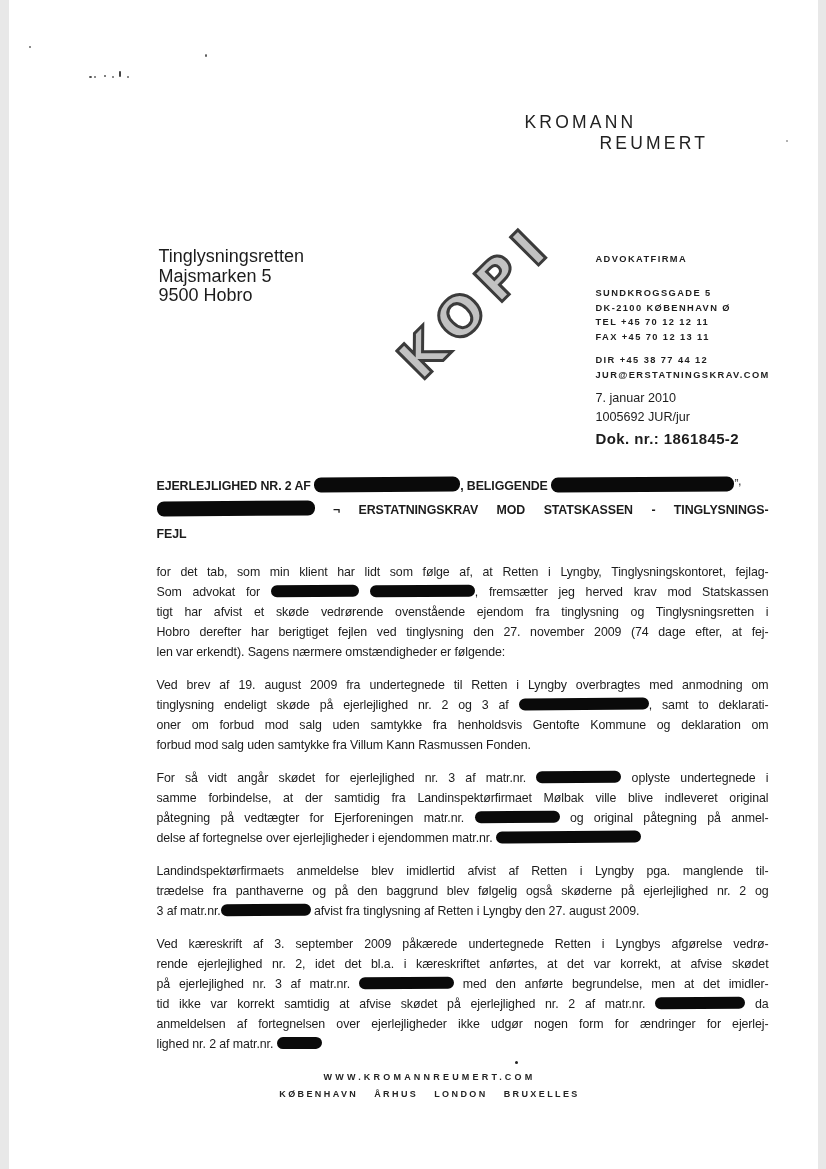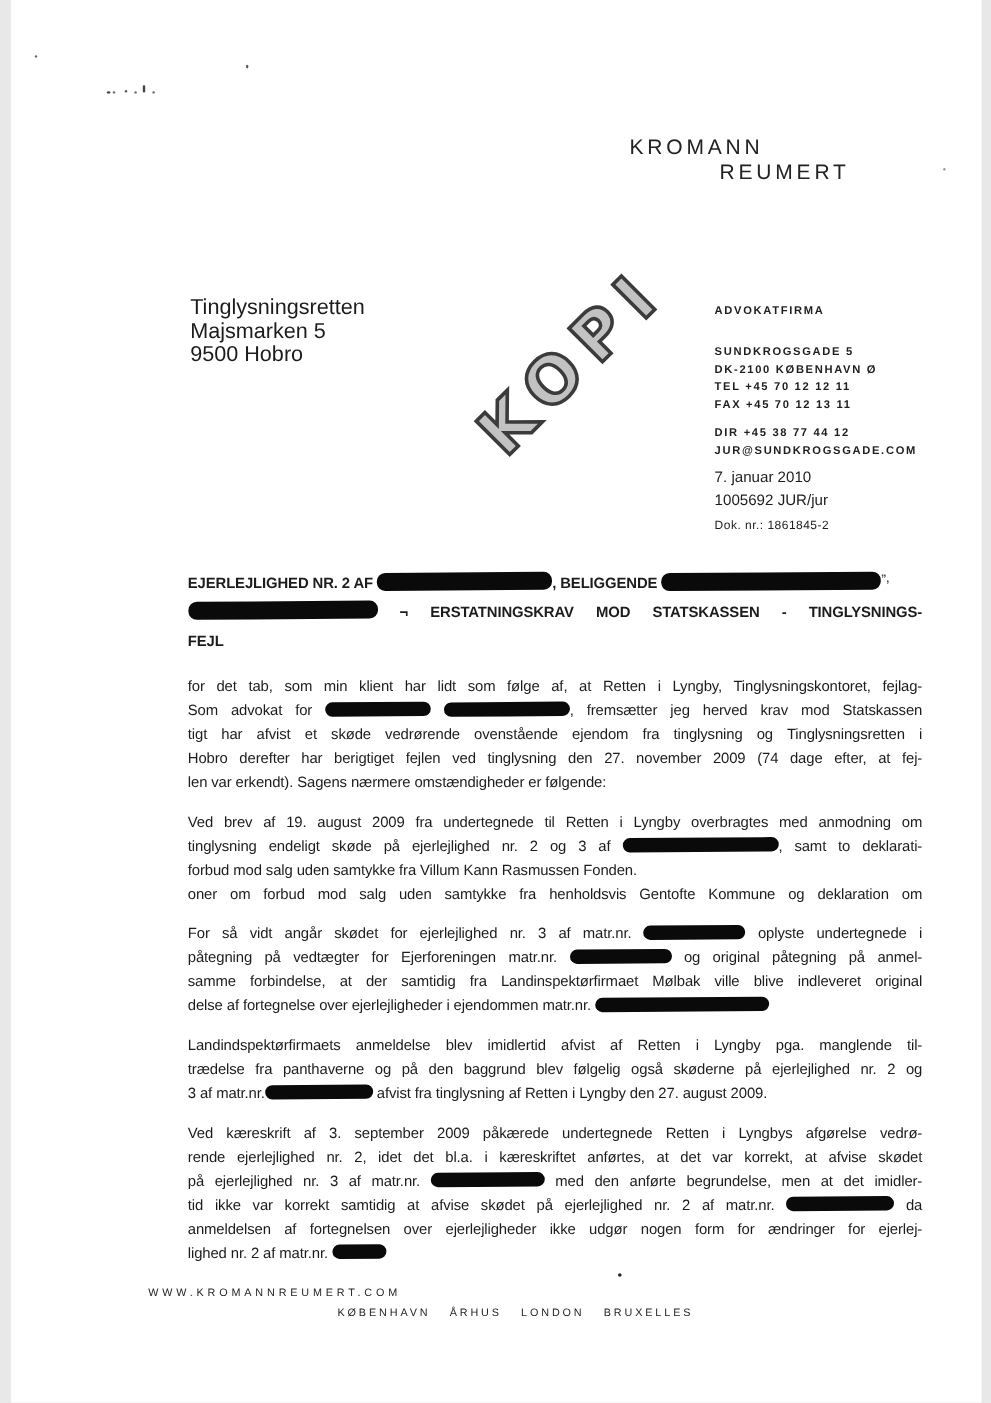--- a/index.html
+++ b/index.html
@@ -44,21 +44,21 @@
   .firm-col .direct { margin-top: 9px; }
 
   .ref-block {
     position: absolute;
     left: 587px;
     top: 389px;
     font-size: 12.6px;
     line-height: 19px;
     color: #1c1c1c;
   }
-  .ref-block .doc-no { font-size: 10px; font-weight: normal; letter-spacing: 0.4px; margin-top: 2px; }
+  .ref-block .doc-no { font-size: 15px; font-weight: bold; letter-spacing: 0.4px; margin-top: 2px; }
 
   
   .recipient {
     position: absolute;
     left: 150px;
     top: 247px;
     font-size: 18px;
     line-height: 19.5px;
   }
 
@@ -108,24 +108,24 @@
   }
   .subject .redact { height: 15px; border-radius: 7px; vertical-align: -2px; }
   .faint-mark { font-size: 9px; vertical-align: super; color: #444; }
 
   
   .footer {
     position: absolute;
     left: 115px;
     top: 1072px;
     width: 612px;
-    text-align: left;
+    text-align: center;
     font-size: 9px;
     color: #242424;
-    font-weight: normal;
+    font-weight: bold;
   }
   .footer .web { letter-spacing: 3.2px; }
   .footer .cities { margin-top: 7px; letter-spacing: 2.4px; display: flex; justify-content: center; gap: 16px; }
 
   
   .speck { position: absolute; background: #666; border-radius: 50%; }
 </style>
 </head>
 <body>
 
@@ -150,21 +150,21 @@
   <div class="firm-col">
     <div class="label">ADVOKATFIRMA</div>
     <div class="addr">
       <div>SUNDKROGSGADE 5</div>
       <div>DK-2100 KØBENHAVN Ø</div>
       <div>TEL +45 70 12 12 11</div>
       <div>FAX +45 70 12 13 11</div>
     </div>
     <div class="direct">
       <div>DIR +45 38 77 44 12</div>
-      <div>JUR@SUNDKROGSGADE.COM</div>
+      <div>JUR@ERSTATNINGSKRAV.COM</div>
     </div>
   </div>
 
   <div class="ref-block">
     <div>7. januar 2010</div>
     <div>1005692 JUR/jur</div>
     <div class="doc-no">Dok. nr.: 1861845-2</div>
   </div>
 
   <div class="recipient">
@@ -185,27 +185,27 @@
         <div class="para">
           <div class="tline just">for det tab, som min klient har lidt som følge af, at Retten i Lyngby, Tinglysningskontoret, fejlag-</div>
           <div class="tline just">Som advokat for <span class="redact" style="width: 88px;"></span> <span class="redact" style="width: 105px;"></span>, fremsætter jeg herved krav mod Statskassen</div>
           <div class="tline just">tigt har afvist et skøde vedrørende ovenstående ejendom fra tinglysning og Tinglysningsretten i</div>
           <div class="tline just">Hobro derefter har berigtiget fejlen ved tinglysning den 27. november 2009 (74 dage efter, at fej-</div>
           <div class="tline left">len var erkendt). Sagens nærmere omstændigheder er følgende:</div>
         </div>
         <div class="para">
           <div class="tline just">Ved brev af 19. august 2009 fra undertegnede til Retten i Lyngby overbragtes med anmodning om</div>
           <div class="tline just">tinglysning endeligt skøde på ejerlejlighed nr. 2 og 3 af <span class="redact" style="width: 130px;"></span>, samt to deklarati-</div>
+          <div class="tline just">oner om forbud mod salg uden samtykke fra henholdsvis Gentofte Kommune og deklaration om</div>
           <div class="tline left">forbud mod salg uden samtykke fra Villum Kann Rasmussen Fonden.</div>
-          <div class="tline just">oner om forbud mod salg uden samtykke fra henholdsvis Gentofte Kommune og deklaration om</div>
         </div>
         <div class="para">
           <div class="tline just">For så vidt angår skødet for ejerlejlighed nr. 3 af matr.nr. <span class="redact" style="width: 85px;"></span> oplyste undertegnede i</div>
+          <div class="tline just">samme forbindelse, at der samtidig fra Landinspektørfirmaet Mølbak ville blive indleveret original</div>
           <div class="tline just">påtegning på vedtægter for Ejerforeningen matr.nr. <span class="redact" style="width: 85px;"></span> og original påtegning på anmel-</div>
-          <div class="tline just">samme forbindelse, at der samtidig fra Landinspektørfirmaet Mølbak ville blive indleveret original</div>
           <div class="tline left">delse af fortegnelse over ejerlejligheder i ejendommen matr.nr. <span class="redact" style="width: 145px;"></span></div>
         </div>
         <div class="para">
           <div class="tline just">Landindspektørfirmaets anmeldelse blev imidlertid afvist af Retten i Lyngby pga. manglende til-</div>
           <div class="tline just">trædelse fra panthaverne og på den baggrund blev følgelig også skøderne på ejerlejlighed nr. 2 og</div>
           <div class="tline left">3 af matr.nr.<span class="redact" style="width: 90px;"></span> afvist fra tinglysning af Retten i Lyngby den 27. august 2009.</div>
         </div>
         <div class="para">
           <div class="tline just">Ved kæreskrift af 3. september 2009 påkærede undertegnede Retten i Lyngbys afgørelse vedrø-</div>
           <div class="tline just">rende ejerlejlighed nr. 2, idet det bl.a. i kæreskriftet anførtes, at det var korrekt, at afvise skødet</div>

